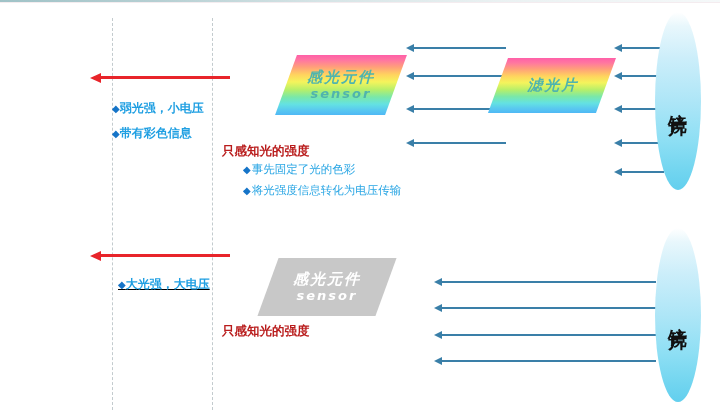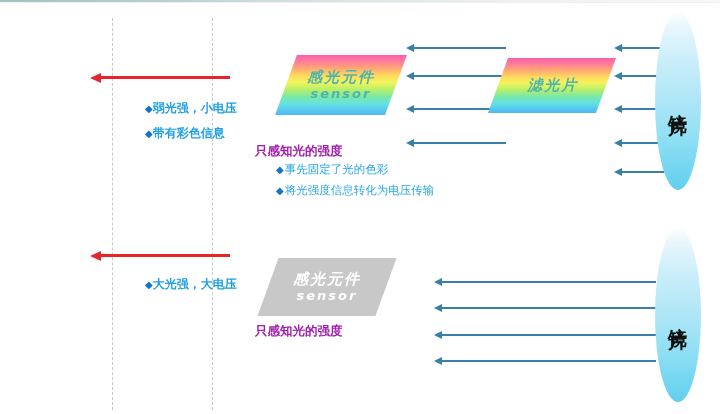--- a/index.html
+++ b/index.html
@@ -173,25 +173,25 @@
     font-weight: bold;
     color: #111111;
     line-height: 23px;
     text-align: center;
     writing-mode: vertical-rl;
     letter-spacing: 3px;
     font-family: "DejaVu Sans", "Liberation Sans", sans-serif;
   }
 
   
-  .tblock { position: absolute; padding-left: 33px; }
+  .tblock { position: absolute; }
   .theading {
     font-size: 12.5px;
     font-weight: bold;
-    color: #a21caf;
+    color: #b91c1c;
     line-height: 17px;
     white-space: nowrap;
   }
   .tline {
     font-size: 11.5px;
     color: #2aa6e4;
     line-height: 20px;
     white-space: nowrap;
     margin-left: 21px;
   }
@@ -299,21 +299,21 @@
 
   <div class="lens" style="left:655px; top:12px; width:46px; height:178px;">
     <div class="lens-label">镜片</div>
   </div>
 
   <div class="red-arrow" style="left:90px; top:251px; width:140px;">
     <div class="head"></div>
     <div class="shaft"></div>
   </div>
 
-  <div class="tblock" style="left:112px; top:272px; width:104px;">
+  <div class="tblock" style="left:118px; top:272px; width:104px;text-decoration:underline;">
     <div class="tline-wrap">
       <span class="bullet">◆</span><span>大光强，大电压</span>
     </div>
   </div>
 
   <div class="plate plate-gray" style="left:268px; top:258px; width:118px; height:58px;">
     <div class="inner">
       <div class="plate-title-cn txt-white">感光元件</div>
       <div class="plate-title-en txt-white">sensor</div>
     </div>

